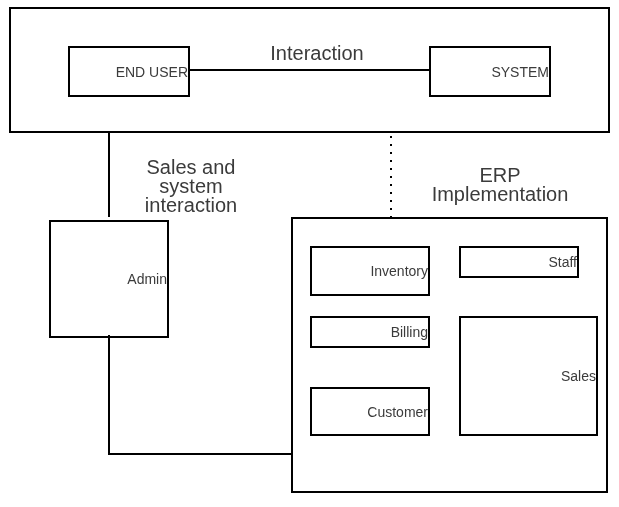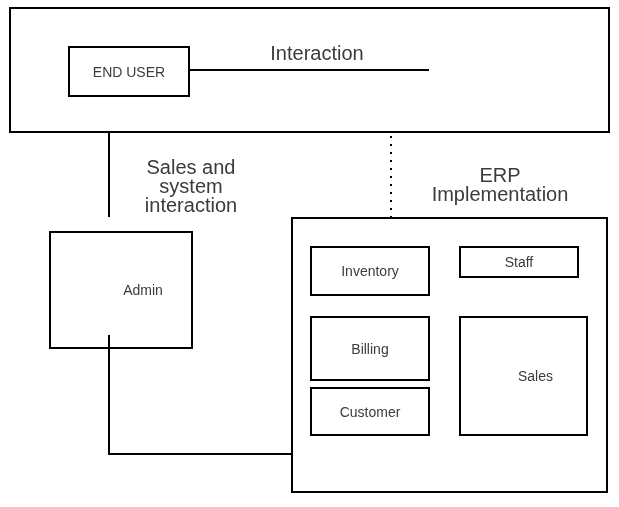--- a/index.html
+++ b/index.html
@@ -17,21 +17,21 @@
     background: #ffffff;
     overflow: hidden;
   }
   .node {
     position: absolute;
     box-sizing: border-box;
     border: 2px solid #000000;
     background: #ffffff;
     display: flex;
     align-items: center;
-    justify-content: center;
+    justify-content: flex-end;
     font-size: 14px;
     color: #3b3b3b;
     text-align: center;
   }
   .container-box {
     position: absolute;
     box-sizing: border-box;
     border: 2px solid #000000;
     background: #ffffff;
   }
@@ -66,52 +66,55 @@
 <body>
 
 <div class="canvas">
 
   <div class="container-box" style="left:9px; top:7px; width:601px; height:126px;"></div>
 
   <div class="node" style="left:68px; top:46px; width:122px; height:51px;">
     <span>END USER</span>
   </div>
 
+  <div class="node" style="left:429px; top:46px; width:122px; height:51px;">
+    <span>SYSTEM</span>
+  </div>
 
   <div class="hline" style="left:190px; top:69px; width:239px;"></div>
   <div class="lbl" style="left:267px; top:44px; width:100px;">Interaction</div>
 
   <div class="vline" style="left:108px; top:133px; height:84px;"></div>
   <div class="lbl" style="left:135px; top:158px; width:112px;">Sales and system interaction</div>
 
   <div class="vdots" style="left:390px; top:136px; height:81px;"></div>
   <div class="lbl" style="left:420px; top:166px; width:160px;">ERP Implementation</div>
 
-  <div class="node" style="left:49px; top:231px; width:144px; height:118px;padding-left:44px;">
+  <div class="node" style="left:49px; top:220px; width:120px; height:118px;padding-left:44px;">
     <span>Admin</span>
   </div>
 
   <div class="vline" style="left:108px; top:335px; height:120px;"></div>
   <div class="hline" style="left:108px; top:453px; width:183px;"></div>
 
   <div class="container-box" style="left:291px; top:217px; width:317px; height:276px;"></div>
 
   <div class="node" style="left:310px; top:246px; width:120px; height:50px;">
     <span>Inventory</span>
   </div>
 
   <div class="node" style="left:459px; top:246px; width:120px; height:32px;">
     <span>Staff</span>
   </div>
 
-  <div class="node" style="left:310px; top:316px; width:120px; height:65px;">
+  <div class="node" style="left:310px; top:316px; width:120px; height:32px;">
     <span>Billing</span>
   </div>
 
   <div class="node" style="left:310px; top:387px; width:120px; height:49px;">
     <span>Customer</span>
   </div>
 
-  <div class="node" style="left:459px; top:316px; width:129px; height:120px;padding-left:24px;">
+  <div class="node" style="left:459px; top:316px; width:139px; height:120px;padding-left:24px;">
     <span>Sales</span>
   </div>
 
 </div>
 
 </body></html>

